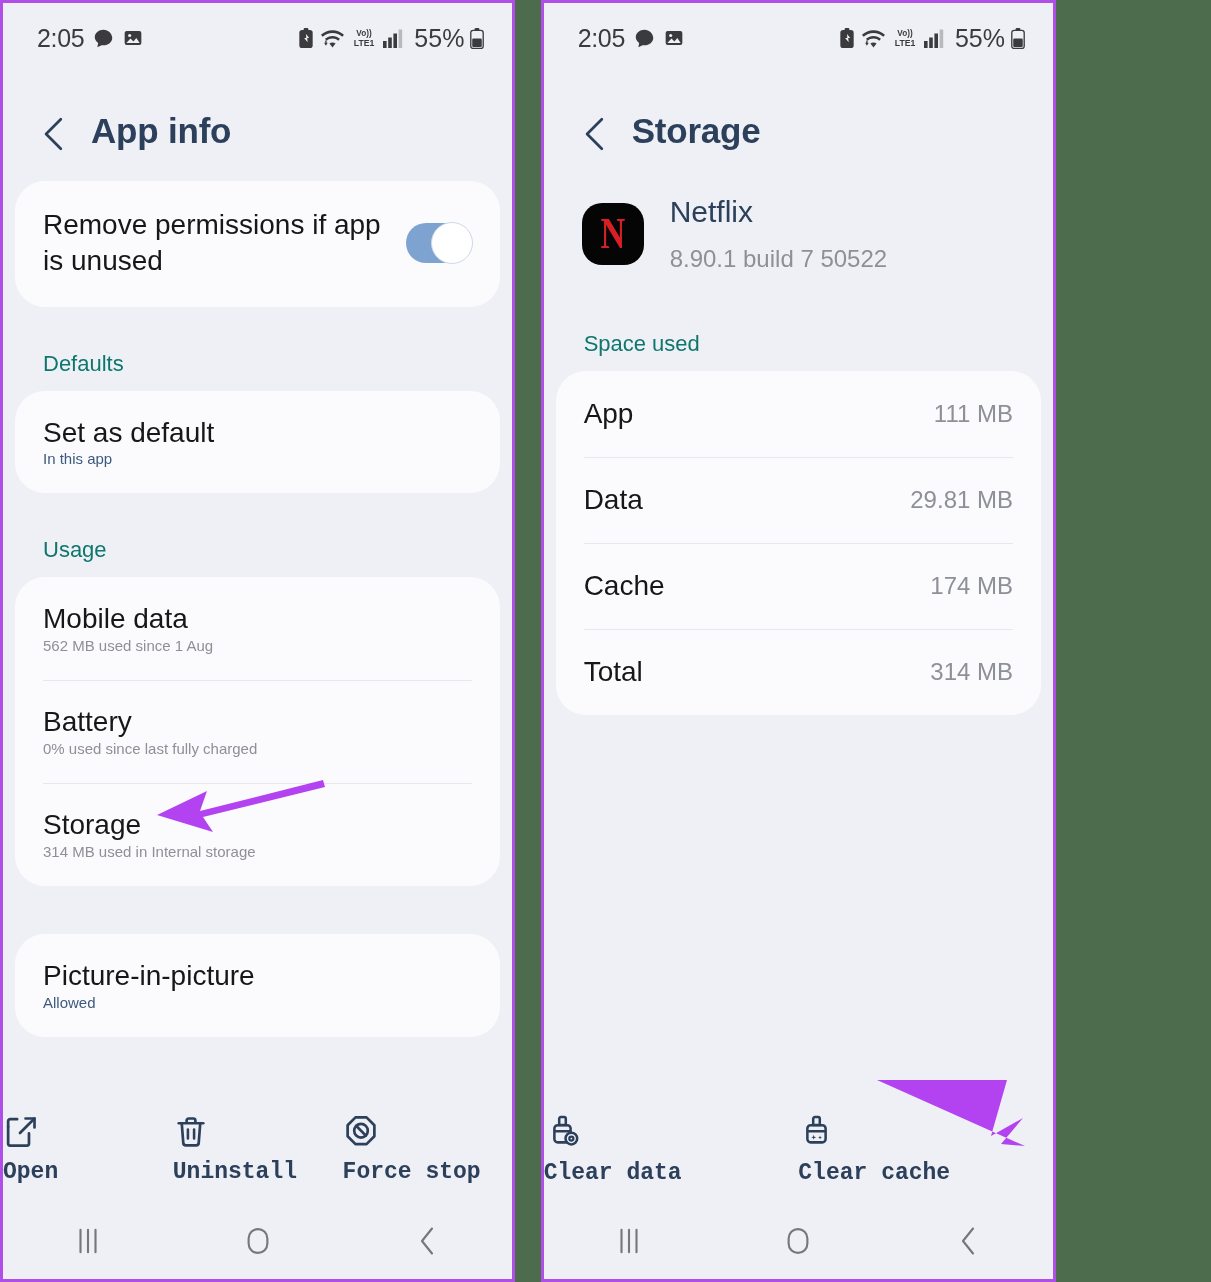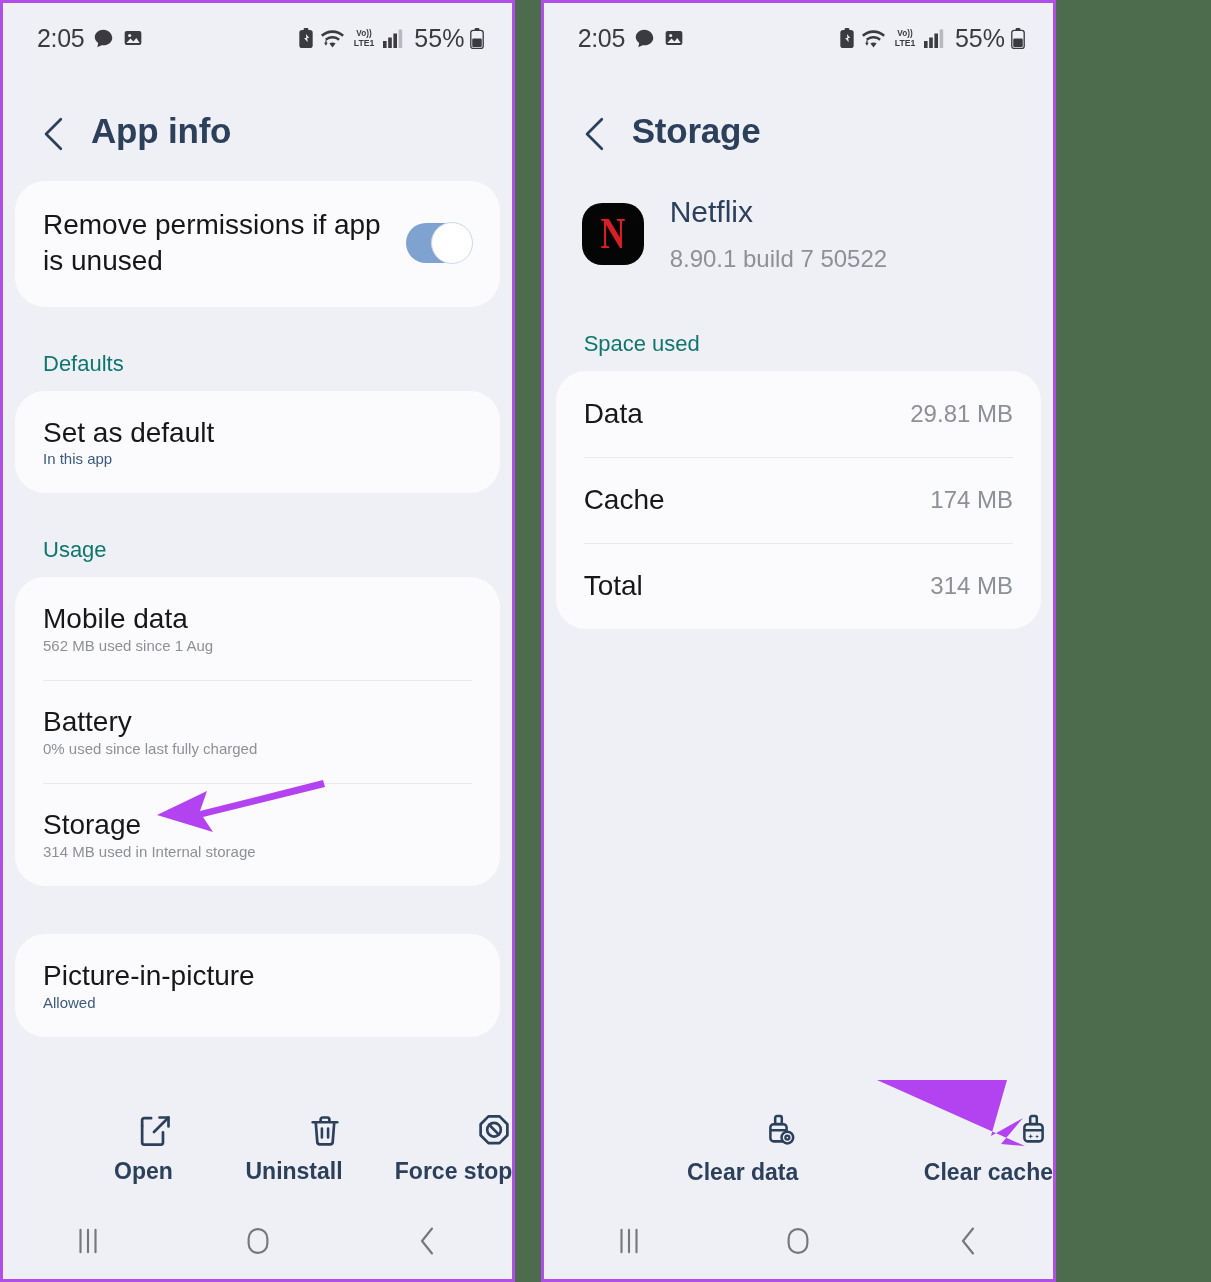--- a/index.html
+++ b/index.html
@@ -152,22 +152,23 @@
     flex: 0 0 auto;
     height: 108px;
     display: flex;
     align-items: center;
     background: #eff0f5;
   }
   .action {
     flex: 1 1 0;
     display: flex;
     flex-direction: column;
-    align-items: flex-end;
+    align-items: flex-start;
     gap: 9px;
+    font-family: Liberation Mono, monospace;
   }
   .action svg { display: block; }
   .action-label {
     font-size: 23px;
     font-weight: bold;
     color: #2c405c;
   }
 
   
   .navbar {
@@ -471,20 +472,24 @@
         <div>
           <div class="app-name">Netflix</div>
           <div class="app-ver">8.90.1 build 7 50522</div>
         </div>
       </div>
 
       <div class="group-label" style="padding-top:58px">Space used</div>
 
       <div class="card">
         <div class="kv">
+          <span class="kv-key">App</span>
+          <span class="kv-val">111 MB</span>
+        </div>
+        <div class="kv">
           <span class="kv-key">Data</span>
           <span class="kv-val">29.81 MB</span>
         </div>
         <div class="kv">
           <span class="kv-key">Cache</span>
           <span class="kv-val">174 MB</span>
         </div>
         <div class="kv">
           <span class="kv-key">Total</span>
           <span class="kv-val">314 MB</span>

